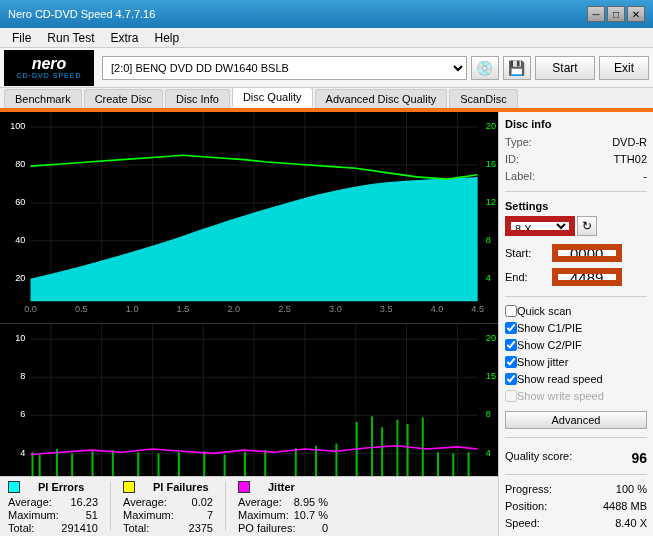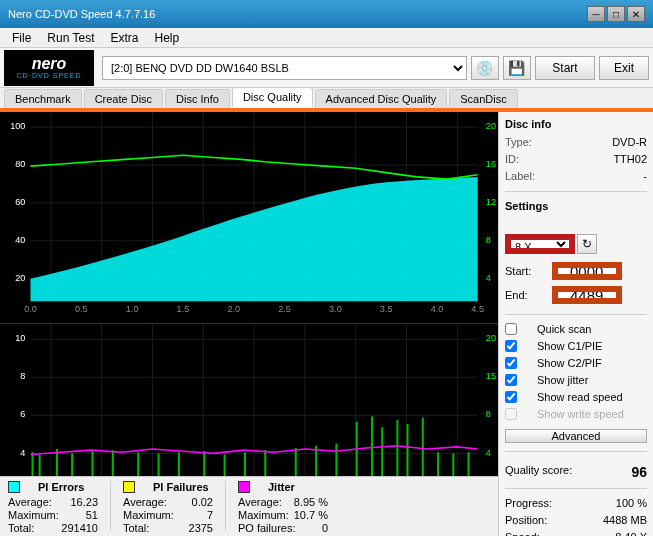--- a/index.html
+++ b/index.html
@@ -43,29 +43,29 @@
     
     .right-panel { width: 155px; background: #f5f5f5; border-left: 1px solid #ccc; padding: 6px; display: flex; flex-direction: column; gap: 4px; overflow-y: auto; }
 
     .panel-section-title { font-size: 11px; font-weight: bold; margin-bottom: 2px; }
     .panel-row { display: flex; justify-content: space-between; font-size: 11px; margin-bottom: 1px; }
     .panel-label { color: #555; }
     .panel-value { color: #000; }
     .panel-value.blue { color: #0000cc; }
     .divider { border-top: 1px solid #ccc; margin: 4px 0; }
 
-    .settings-title { font-size: 11px; font-weight: bold; margin-bottom: 18px; }
+    .settings-title { font-size: 11px; font-weight: bold; margin-bottom: 0; }
     .speed-select { width: 70px; height: 20px; border: 6px solid #b91c1c; font-size: 11px; background: white; }
     .refresh-btn { width: 20px; height: 20px; border: 1px solid #aaa; background: linear-gradient(to bottom, #fff, #e0e0e0); cursor: pointer; font-size: 12px; display: inline-flex; align-items: center; justify-content: center; }
 
     .input-field { width: 70px; height: 18px; border: 6px solid #c2410c; font-size: 15px; padding: 0 12px; background: white; text-align: left; }
     .field-row { display: flex; align-items: center; gap: 12px; margin-bottom: 2px; font-size: 11px; }
     .field-label { width: 35px; }
 
-    .checkbox-row { display: flex; align-items: flex-end; gap: 20px; margin-bottom: 1px; font-size: 11px; }
+    .checkbox-row { display: flex; align-items: flex-end; gap: 0; margin-bottom: 1px; font-size: 11px; }
     .checkbox-row input[type="checkbox"] { margin: 0; width: 12px; height: 12px; }
 
     .advanced-btn { width: 100%; height: 22px; border: 1px solid #aaa; background: linear-gradient(to bottom, #fff, #ddd); cursor: pointer; font-size: 11px; margin-top: 4px; }
 
     .quality-row { display: flex; justify-content: space-between; align-items: flex-start; font-size: 11px; margin-top: 4px; }
     .quality-score { font-size: 14px; font-weight: bold; color: #000; }
     .stat-group { display: flex; flex-direction: column; gap: 1px; min-width: 90px; }
     .stat-header { display: flex; align-items: center; gap: 18px; font-size: 11px; font-weight: bold; margin-bottom: 2px; }
     .stat-label-val { display: flex; justify-content: space-between; font-size: 11px; }
     .progress-row { display: flex; justify-content: space-between; font-size: 11px; margin-bottom: 1px; }

